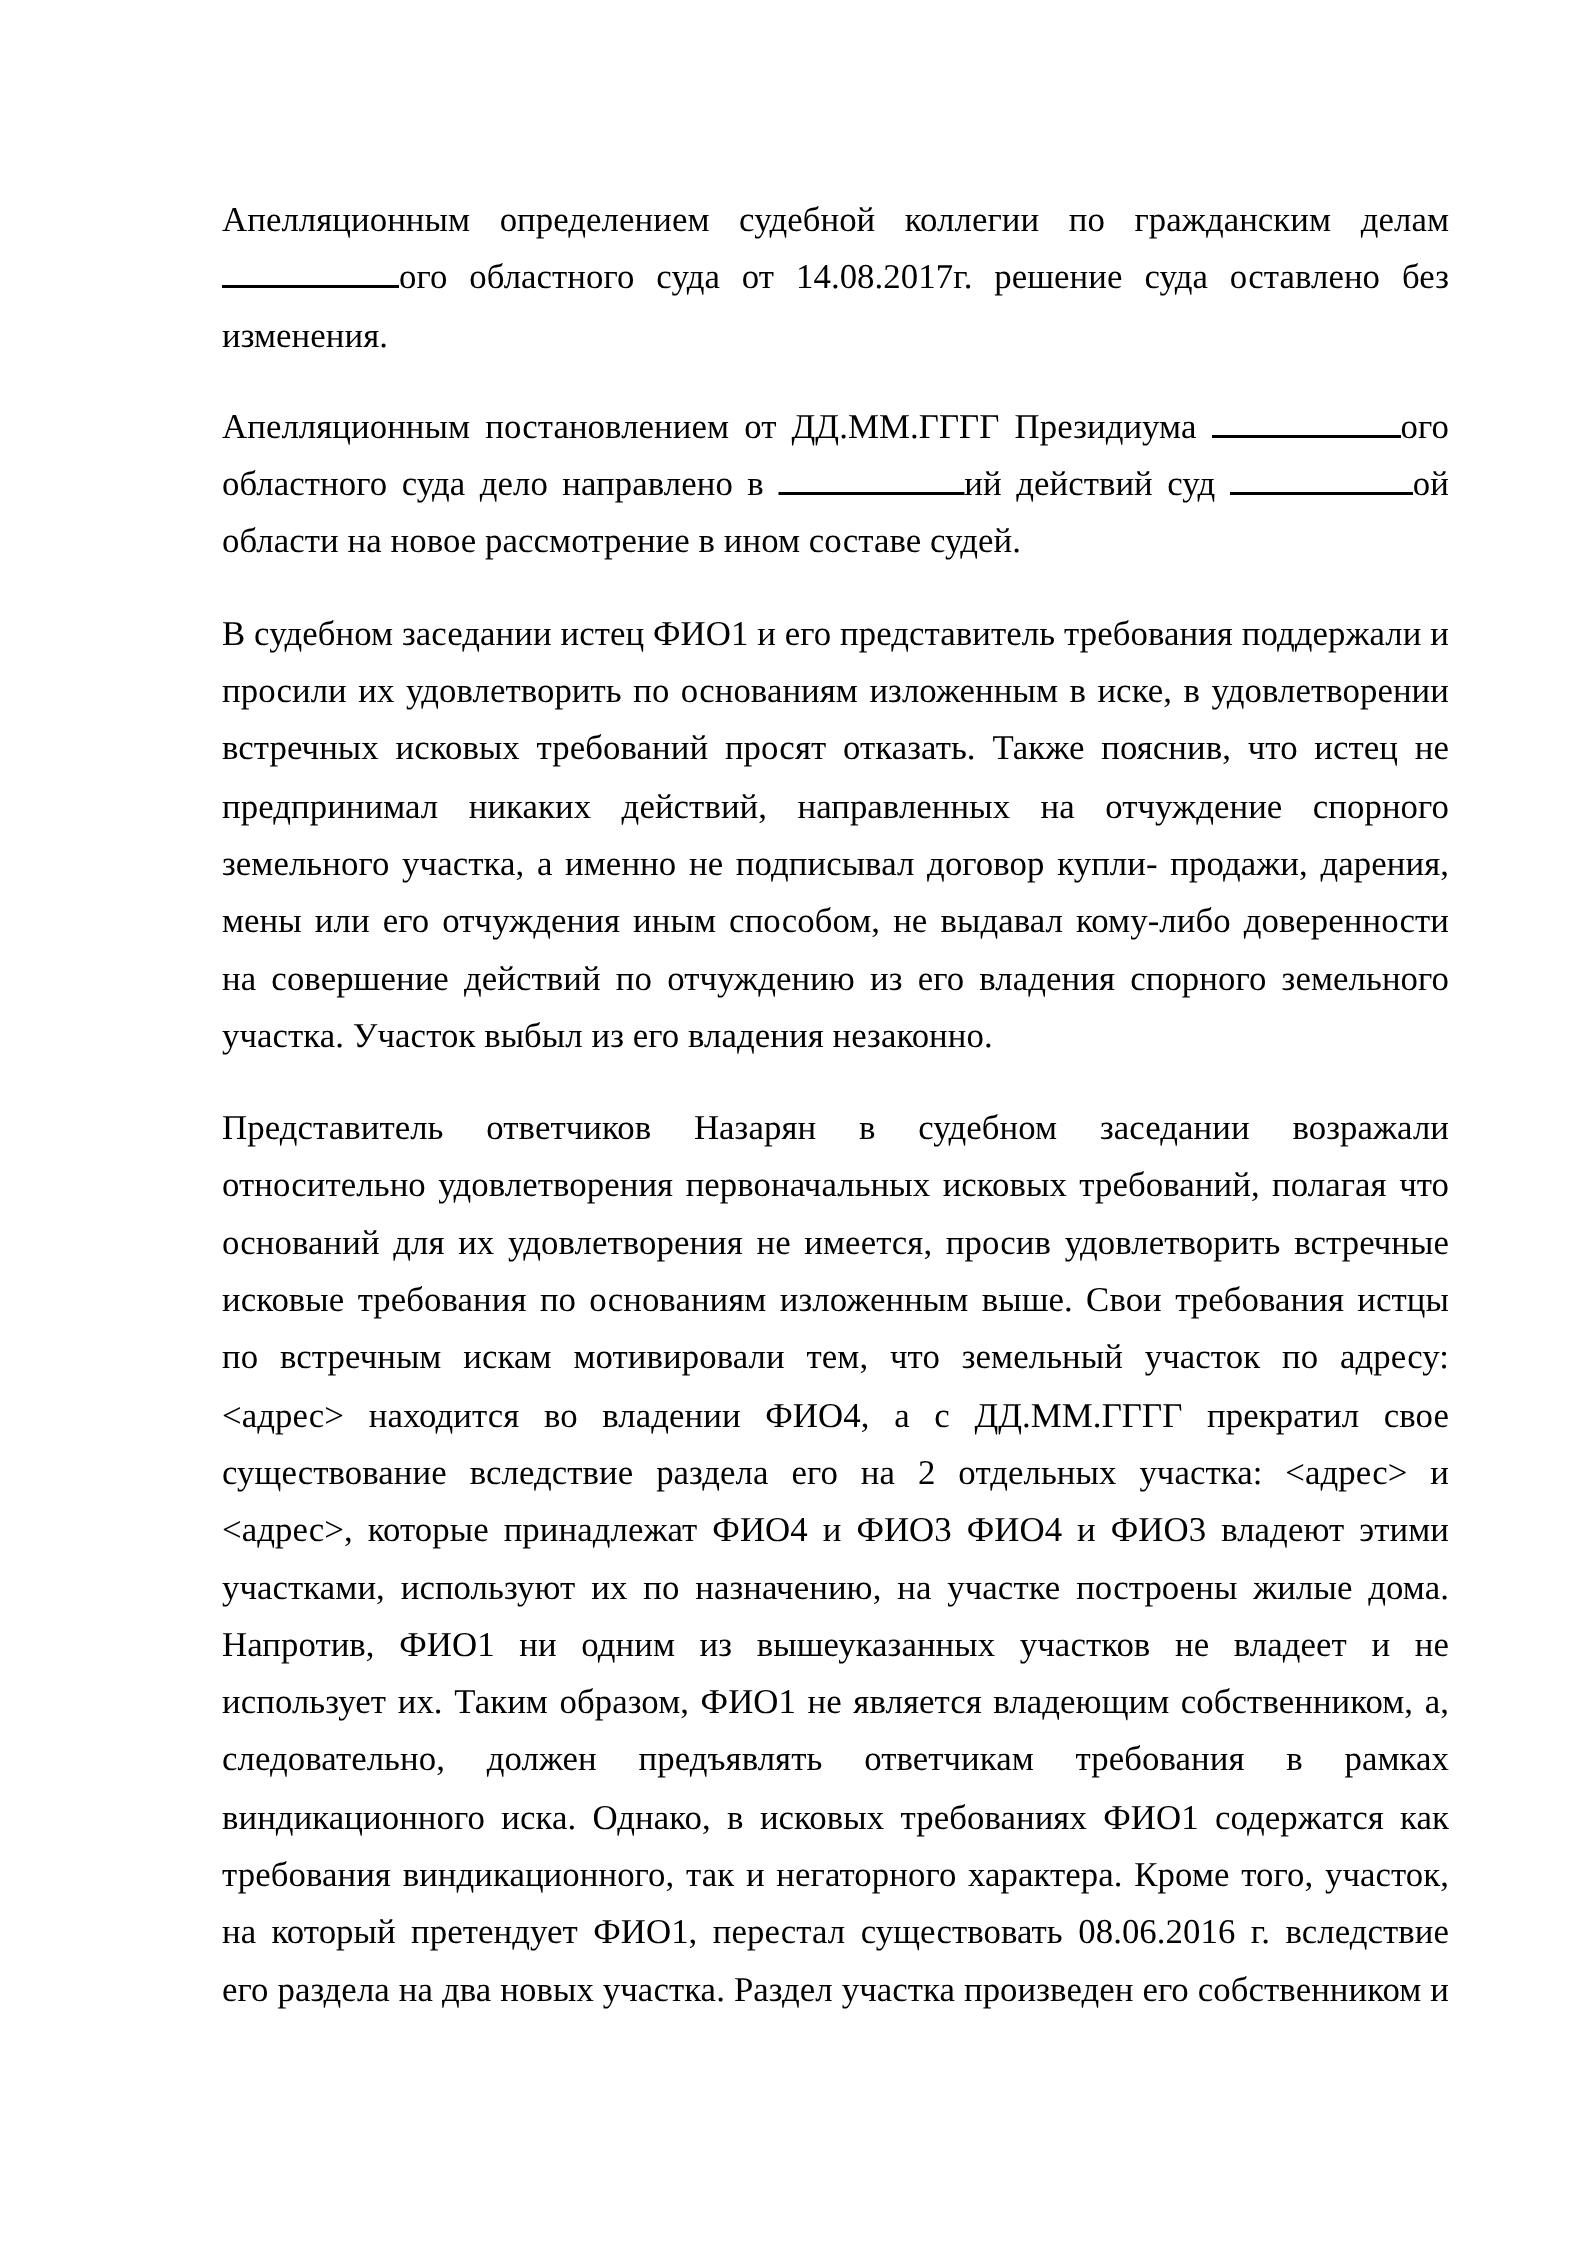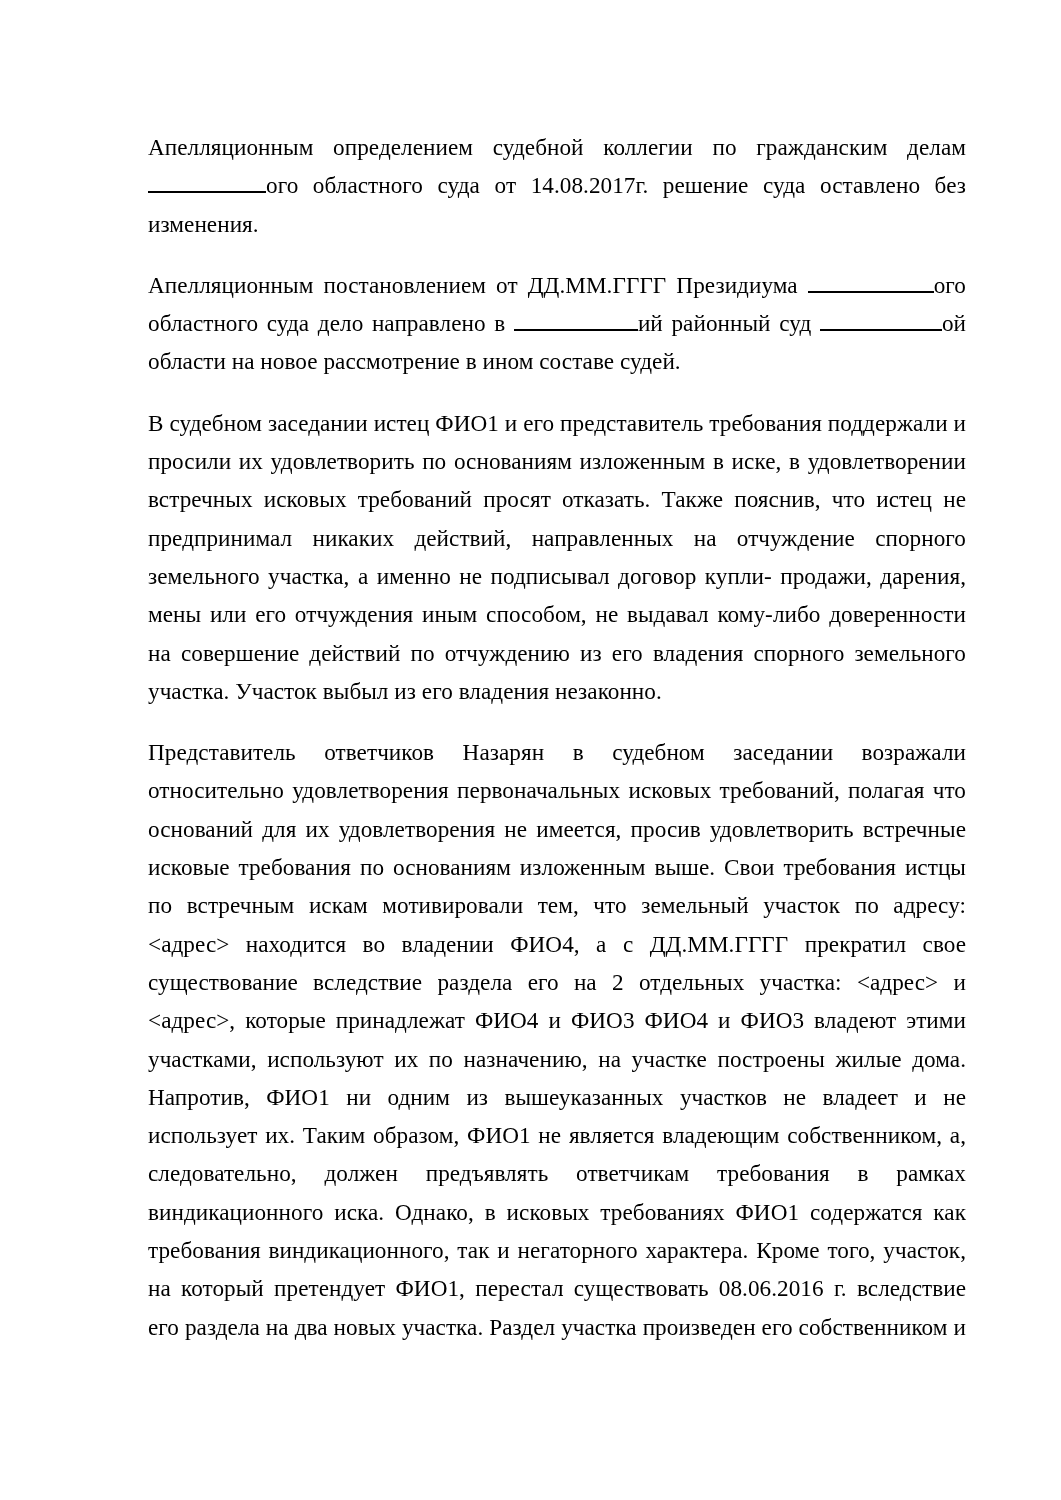--- a/index.html
+++ b/index.html
@@ -51,20 +51,20 @@
   .bl-4 { width: 122px; }
 </style>
 </head>
 <body>
 
 <div class="page">
   <div class="doc-body">
 
     <p class="para"><span>Апелляционным определением судебной коллегии по гражданским делам </span><span class="blank-line bl-1"></span><span>ого областного суда от 14.08.2017г. решение суда оставлено без изменения.</span></p>
 
-    <p class="para"><span>Апелляционным постановлением от ДД.ММ.ГГГГ Президиума </span><span class="blank-line bl-2"></span><span>ого областного суда дело направлено в </span><span class="blank-line bl-3"></span><span>ий районный суд </span><span class="blank-line bl-4"></span><span>ой области на новое рассмотрение в ином составе судей.</span></p>
+    <p class="para"><span>Апелляционным постановлением от ДД.ММ.ГГГГ Президиума </span><span class="blank-line bl-2"></span><span>ого областного суда дело направлено в </span><span class="blank-line bl-3"></span><span>ий действий суд </span><span class="blank-line bl-4"></span><span>ой области на новое рассмотрение в ином составе судей.</span></p>
 
     <p class="para">В судебном заседании истец ФИО1 и его представитель требования поддержали и просили их удовлетворить по основаниям изложенным в иске, в удовлетворении встречных исковых требований просят отказать. Также пояснив, что истец не предпринимал никаких действий, направленных на отчуждение спорного земельного участка, а именно не подписывал договор купли- продажи, дарения, мены или его отчуждения иным способом, не выдавал кому-либо доверенности на совершение действий по отчуждению из его владения спорного земельного участка. Участок выбыл из его владения незаконно.</p>
 
     <p class="para">Представитель ответчиков Назарян в судебном заседании возражали относительно удовлетворения первоначальных исковых требований, полагая что оснований для их удовлетворения не имеется, просив удовлетворить встречные исковые требования по основаниям изложенным выше. Свои требования истцы по встречным искам мотивировали тем, что земельный участок по адресу: &lt;адрес&gt; находится во владении ФИО4, а с ДД.ММ.ГГГГ прекратил свое существование вследствие раздела его на 2 отдельных участка: &lt;адрес&gt; и &lt;адрес&gt;, которые принадлежат ФИО4 и ФИО3 ФИО4 и ФИО3 владеют этими участками, используют их по назначению, на участке построены жилые дома. Напротив, ФИО1 ни одним из вышеуказанных участков не владеет и не использует их. Таким образом, ФИО1 не является владеющим собственником, а, следовательно, должен предъявлять ответчикам требования в рамках виндикационного иска. Однако, в исковых требованиях ФИО1 содержатся как требования виндикационного, так и негаторного характера. Кроме того, участок, на который претендует ФИО1, перестал существовать 08.06.2016 г. вследствие его раздела на два новых участка. Раздел участка произведен его собственником и на законных основаниях. Также полагает, что факт возведения строений Назярян не является основанием для отказа в выдаче разрешения на строительство и не свидетельствует о недействительности выданных Назарян разрешений на строительство. Право собственности ФИО4 на строение а равно как и право Назарян на земельные участки зарегистрировано в установленном законом порядке, прошло правовую экспертизу. ФИО4 и члены его семьи, в том числе несовершеннолетние зарегистрированы в доме. Также полагает, что право ФИО1 на земельный участок принадлежащий Назярян не доказано. Назарян являются добросовестными владельцем имущества. ФИО7 являясь законным</p>
 
   </div>
 </div>
 
 </body></html>

